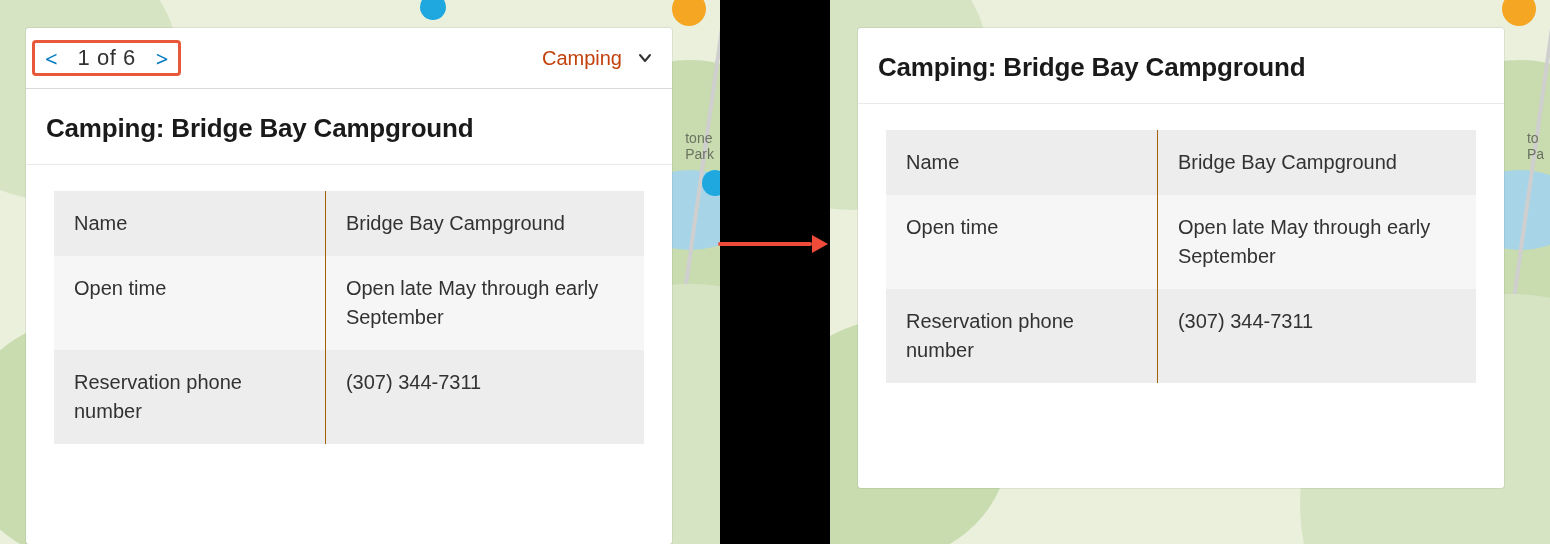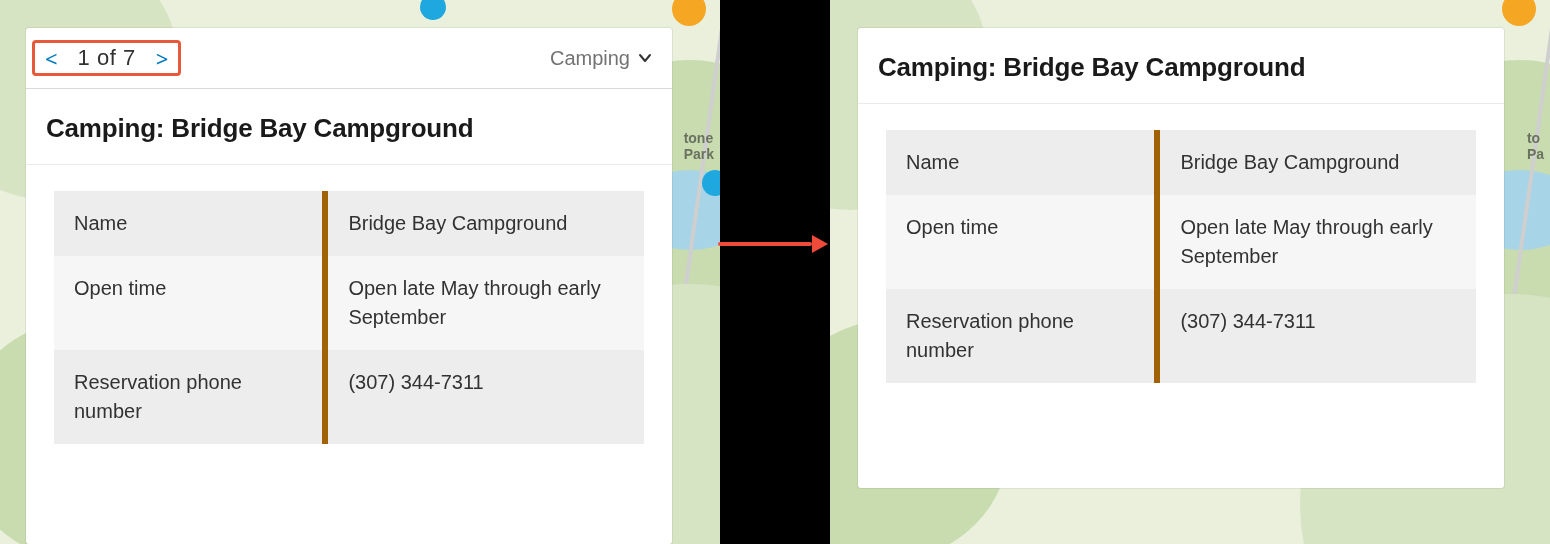--- a/index.html
+++ b/index.html
@@ -74,21 +74,21 @@
   .forest{
     position:absolute;
     background:#c8dcb0;
     border-radius:50%;
   }
   .maplabel{
     position:absolute;
     font-size:14px;
     color:#6b7260;
     line-height:1.15;
-    font-weight:700;
+    font-weight:400;
   }
   .shield{
     position:absolute;
     width:28px;height:20px;
     background:#fff;
     border:2px solid #555;
     border-radius:6px;
     font-size:12px;
     font-weight:700;
     color:#333;
@@ -152,23 +152,23 @@
   }
   .highlight-box{
     border:3px solid #e8593b;
     border-radius:4px;
     padding:2px 4px;
   }
 
   .layer-select{
     display:flex;
     align-items:center;
-    gap:8px;
+    gap:16px;
     font-size:20px;
-    color:#737373;
+    color:#c2410c;
     cursor:pointer;
   }
   .layer-select svg{display:block;}
 
   .card-title{
     padding:24px 20px 20px 20px;
     font-size:26px;
     font-weight:700;
     color:#1a1a1a;
     border-bottom:1px solid #eaeaea;
@@ -190,21 +190,21 @@
     line-height:1.45;
   }
   table.attrs tr:nth-child(odd) td{
     background:#ededed;
   }
   table.attrs tr:nth-child(even) td{
     background:#f6f6f6;
   }
   table.attrs td.key{
     width:46%;
-    border-right:6px solid #a16207;
+    border-right:1px solid #a16207;
   }
 
   
   .arrow{
     position:absolute;
     left:718px;
     top:230px;
     width:110px;
     height:28px;
     display:flex;
@@ -249,21 +249,21 @@
     <div class="maplabel" style="right:6px;top:130px;margin-left:36px;">to<br>Pa</div>
     <div class="shield" style="right:30px;top:500px;">89</div>
   </div>
 
   <div class="black-mid"></div>
 
   <div class="card card-left">
     <div class="card-topbar">
       <div class="pager highlight-box">
         <span class="chev">&lt;</span>
-        <span class="count">1 of 7</span>
+        <span class="count">1 of 6</span>
         <span class="chev">&gt;</span>
       </div>
       <div class="layer-select">
         <span>Camping</span>
         <span>
           <svg width="14" height="14" viewBox="0 0 14 14">
               <path d="M2 4l5 6 5-6" fill="none" stroke="#323232" stroke-width="2" stroke-linecap="round" stroke-linejoin="round"></path>
             </svg>
         </span>
       </div>

